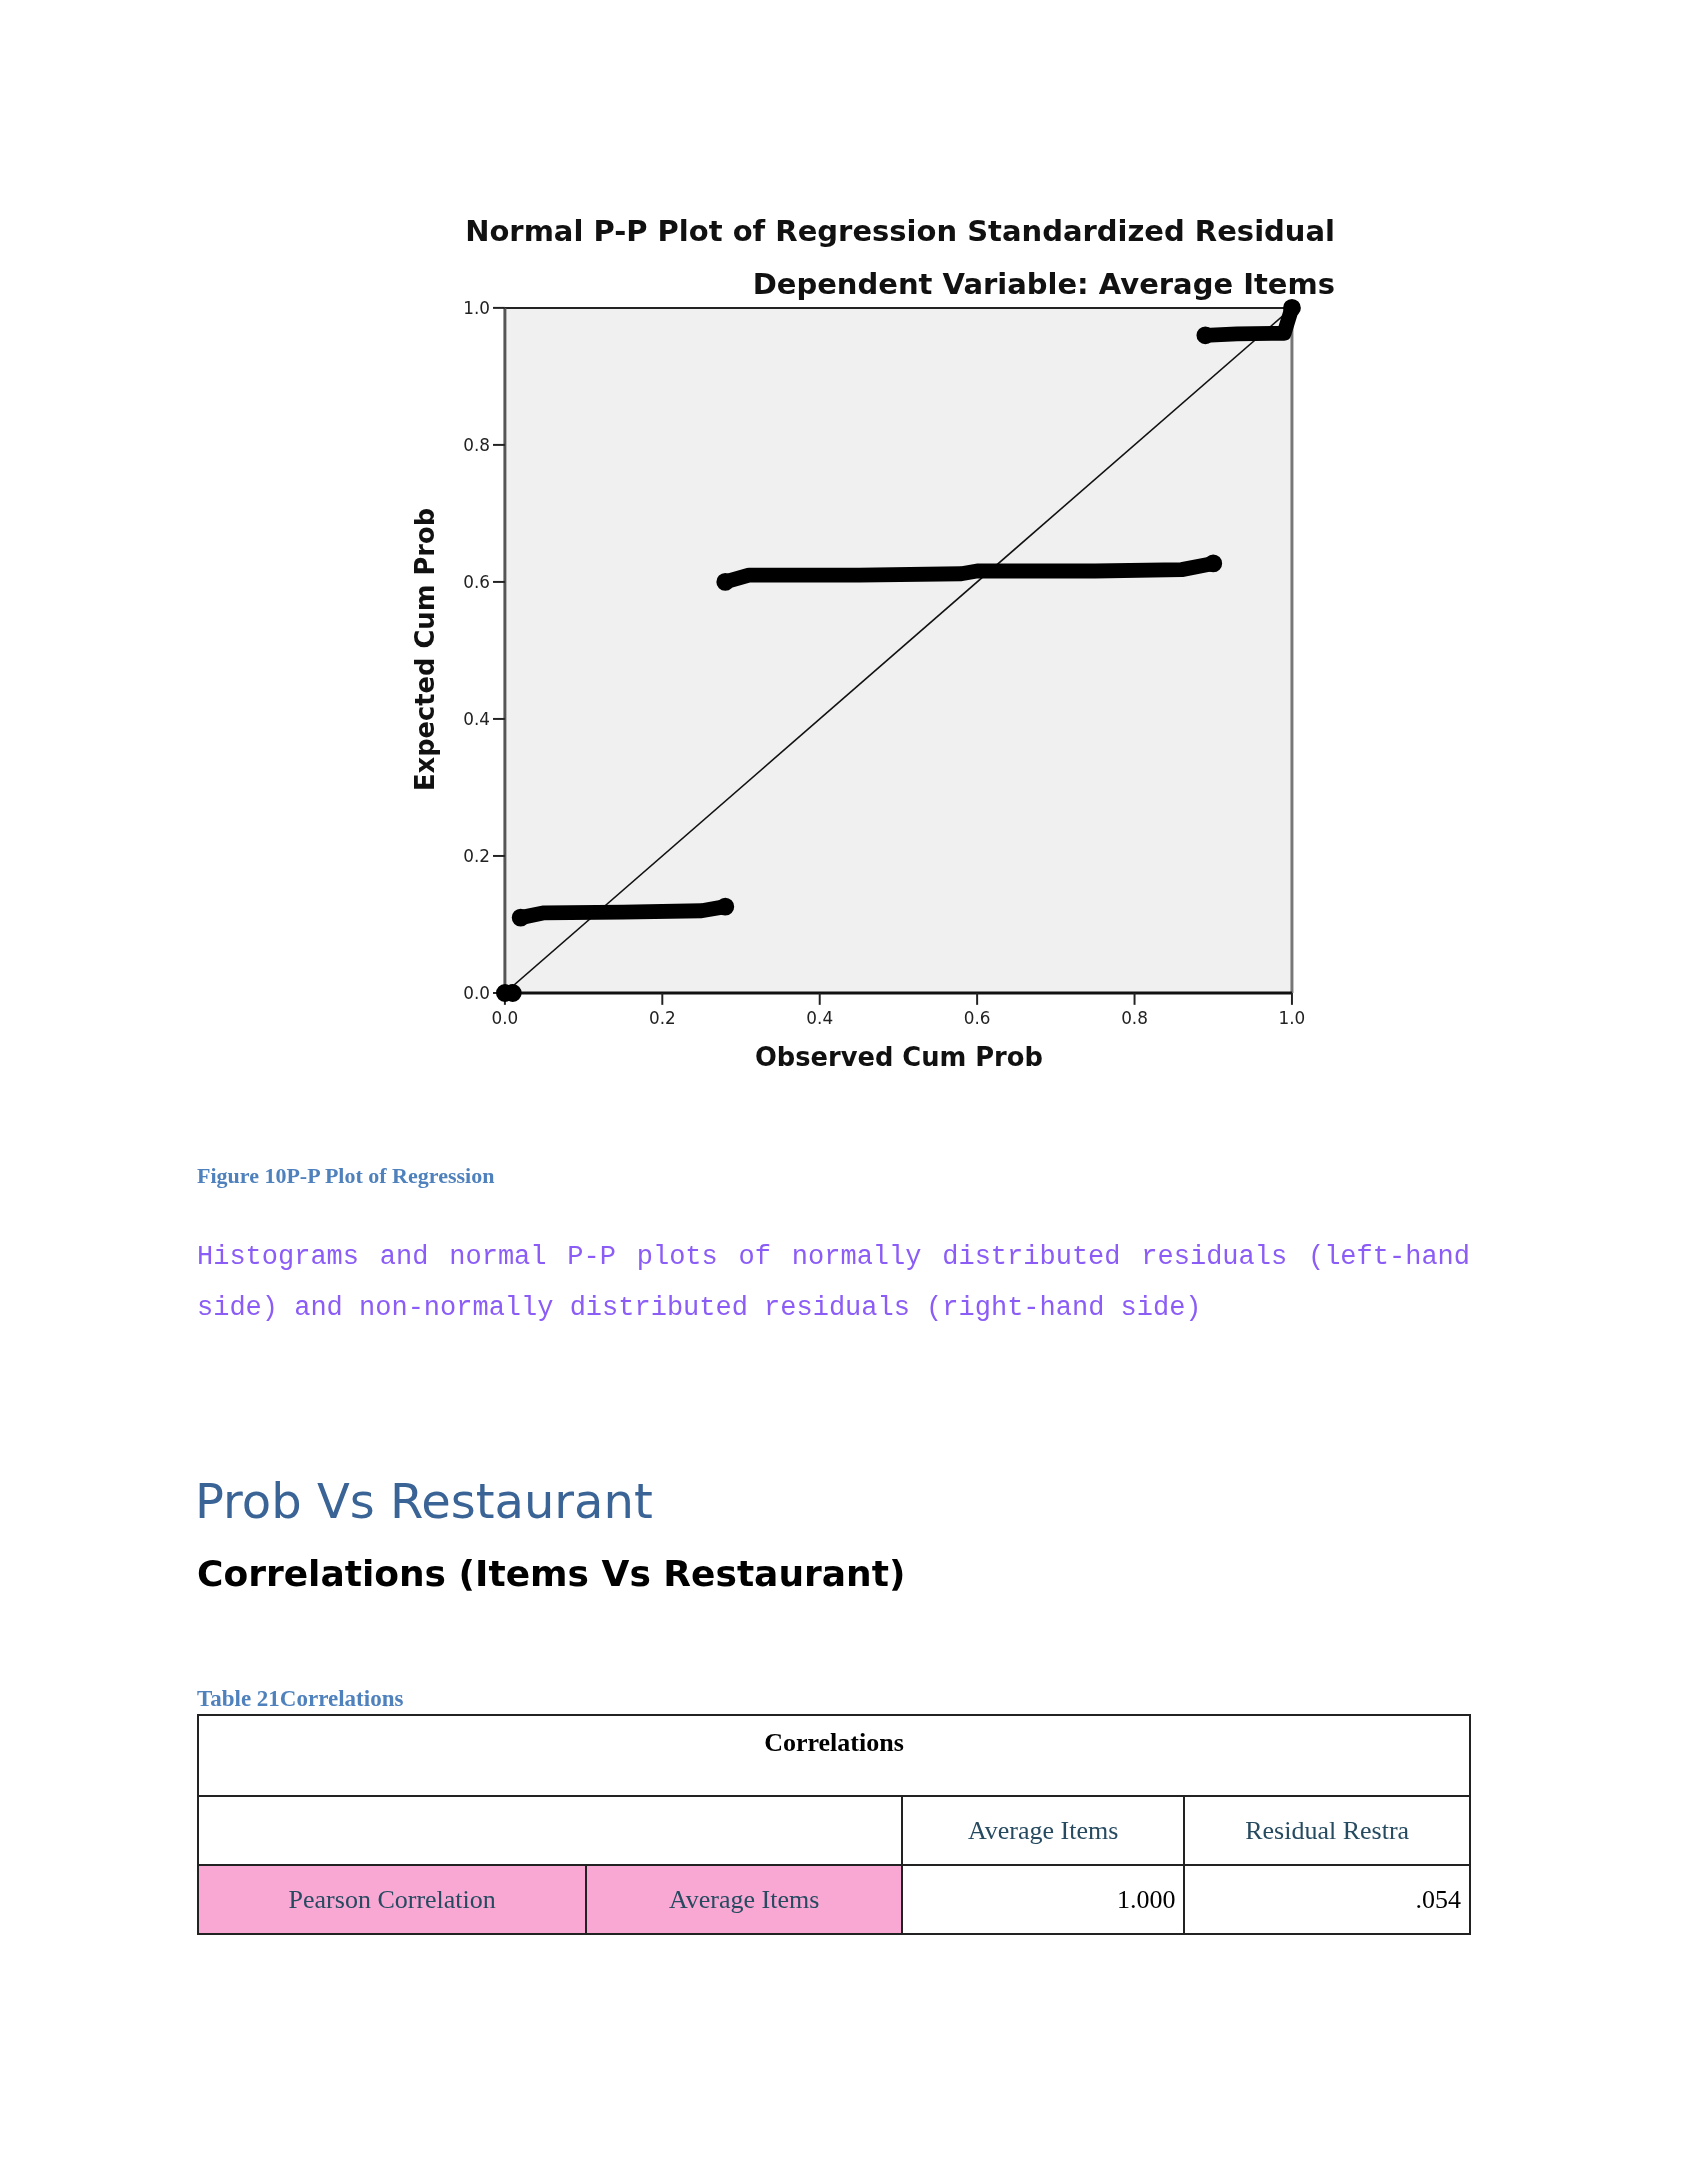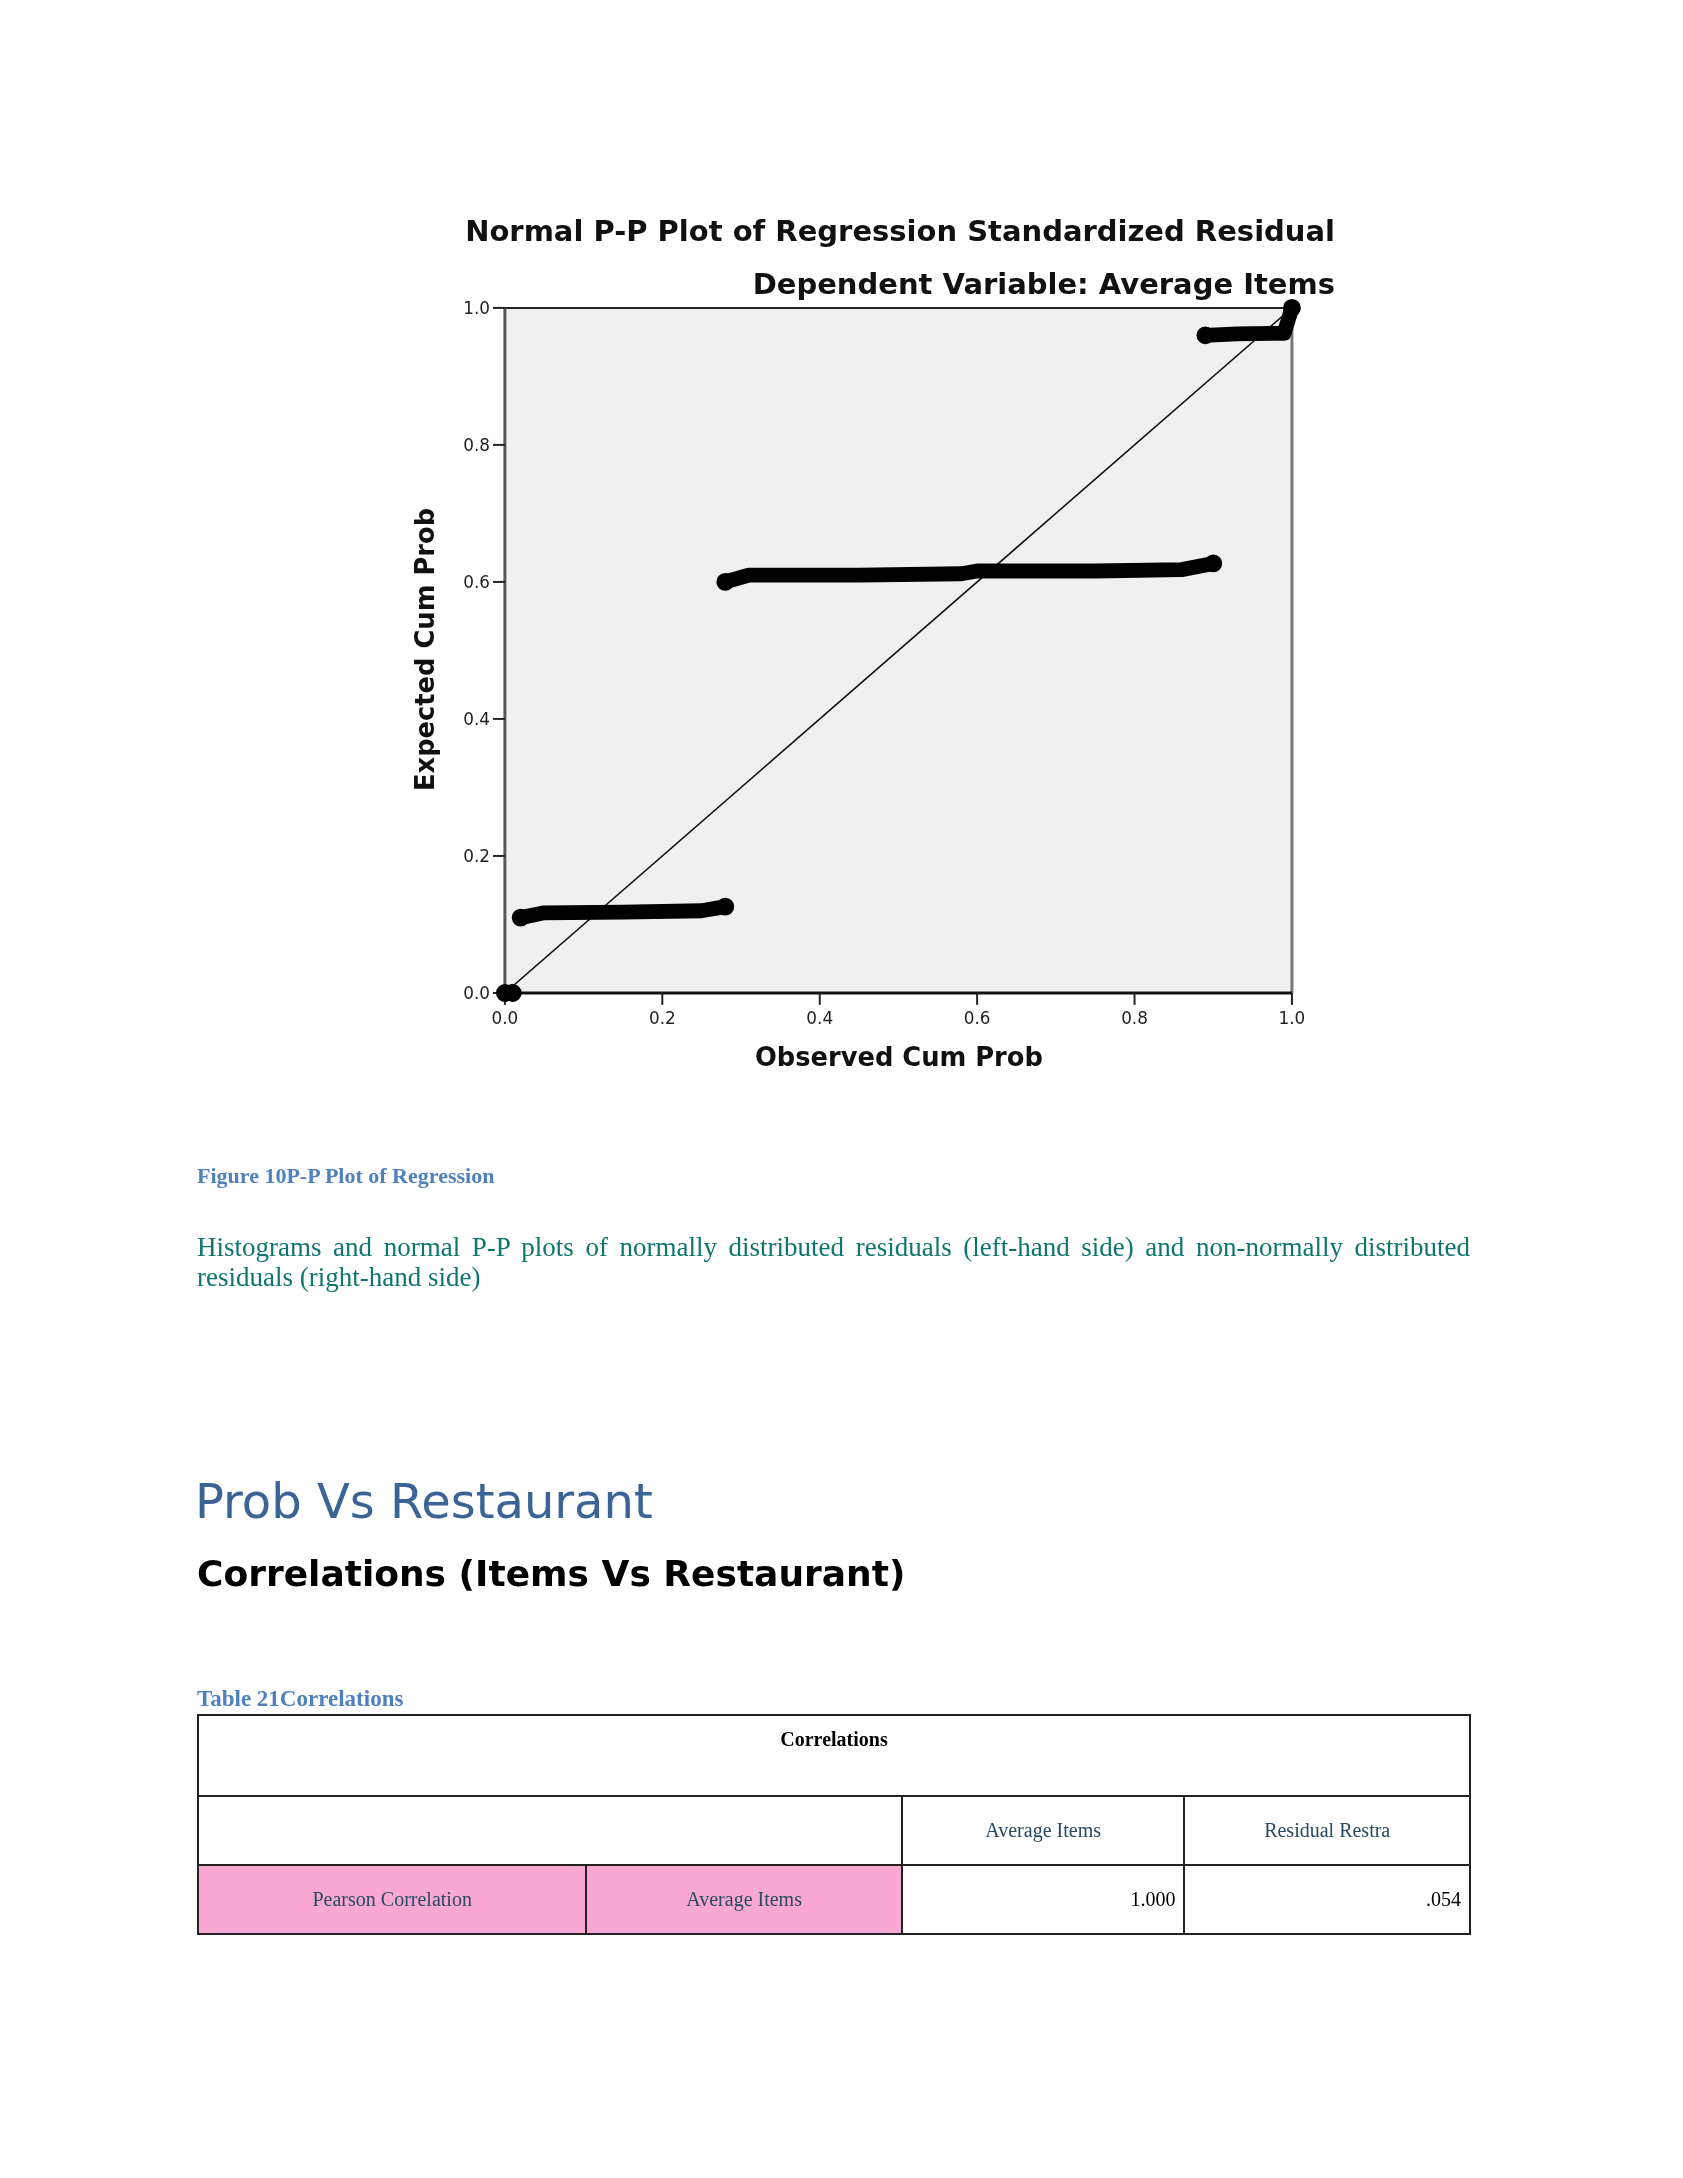--- a/index.html
+++ b/index.html
@@ -3,24 +3,24 @@
 <meta charset="utf-8">
 <style>
   html, body { margin: 0; padding: 0; background: #ffffff; }
   body { width: 1683px; height: 2178px; position: relative; overflow: hidden; font-family: "Liberation Serif", serif; color: #000; }
   .abs { position: absolute; }
   .chart-title { font-family: "DejaVu Sans", sans-serif; font-weight: bold; font-size: 29px; color: #111; white-space: nowrap; text-align: right; }
   #chart-svg { position: absolute; left: 0; top: 0; }
   .tick { font-family: "DejaVu Sans", sans-serif; font-size: 17px; fill: #222; }
   .axis-lbl { font-family: "DejaVu Sans", sans-serif; font-weight: bold; font-size: 26px; fill: #111; }
   .caption { font-family: "Liberation Serif", serif; font-weight: bold; font-size: 22px; color: #4F81BD; white-space: nowrap; }
-  .para { font-family: Liberation Serif, serif; font-size: 27px; line-height: 30px; text-align: justify; text-align-last: left; color: #0f766e; width: 1273px; }
+  .para { font-family: Liberation Mono, monospace; font-size: 27px; line-height: 51px; text-align: justify; text-align-last: left; color: #8b5cf6; width: 1273px; }
   .h1 { font-family: "DejaVu Sans", sans-serif; font-size: 48px; color: #3B6496; white-space: nowrap; }
   .h2 { font-family: "DejaVu Sans", sans-serif; font-size: 36px; font-weight: bold; color: #000; white-space: nowrap; margin-top: 14px; }
-  table.corr { position: absolute; left: 197px; top: 1714px; width: 1274px; border-collapse: collapse; font-family: "Liberation Serif", serif; font-size: 20px; }
+  table.corr { position: absolute; left: 197px; top: 1714px; width: 1274px; border-collapse: collapse; font-family: "Liberation Serif", serif; font-size: 26px; }
   table.corr td { border: 2px solid #222; height: 67px; padding: 0 8px; }
   .corr-title { text-align: center; font-weight: bold; color: #000; vertical-align: top; padding-top: 12px !important; }
   .col-head { text-align: center; color: #264A60; }
   .row-lbl { background: #f9a8d4; color: #264A60; text-align: center; }
   .num { text-align: right; color: #000; }
 </style>
 </head>
 <body>
 
 <div class="abs chart-title" style="left:345px; top:214px; width:990px;">Normal P-P Plot of Regression Standardized Residual</div>

